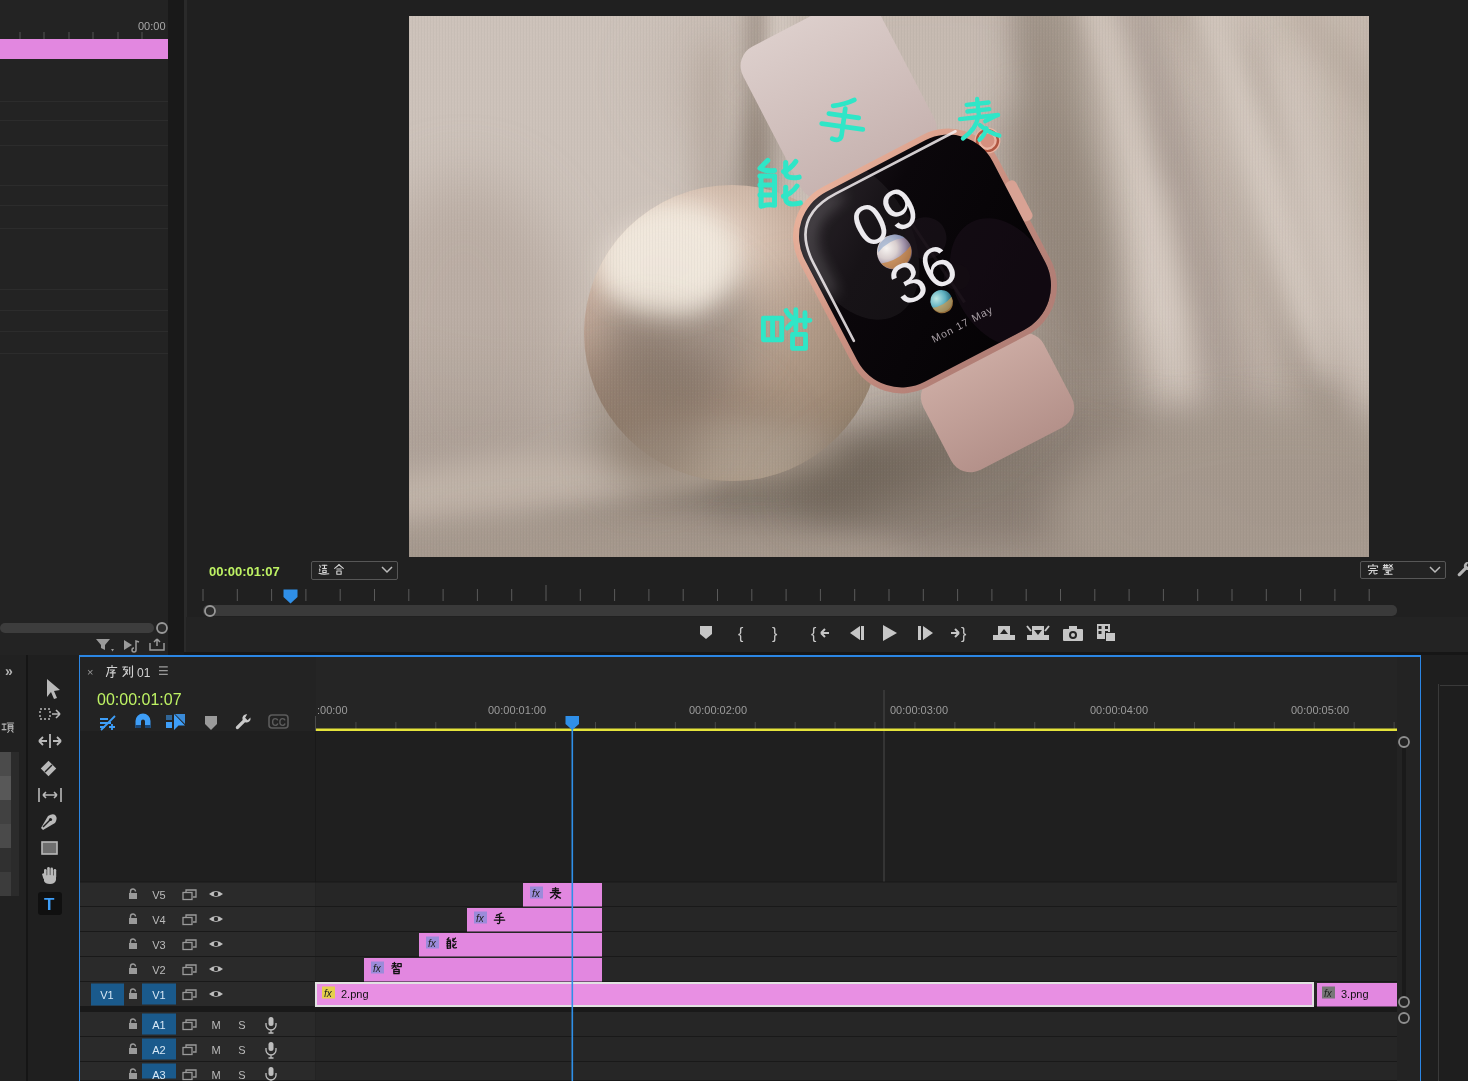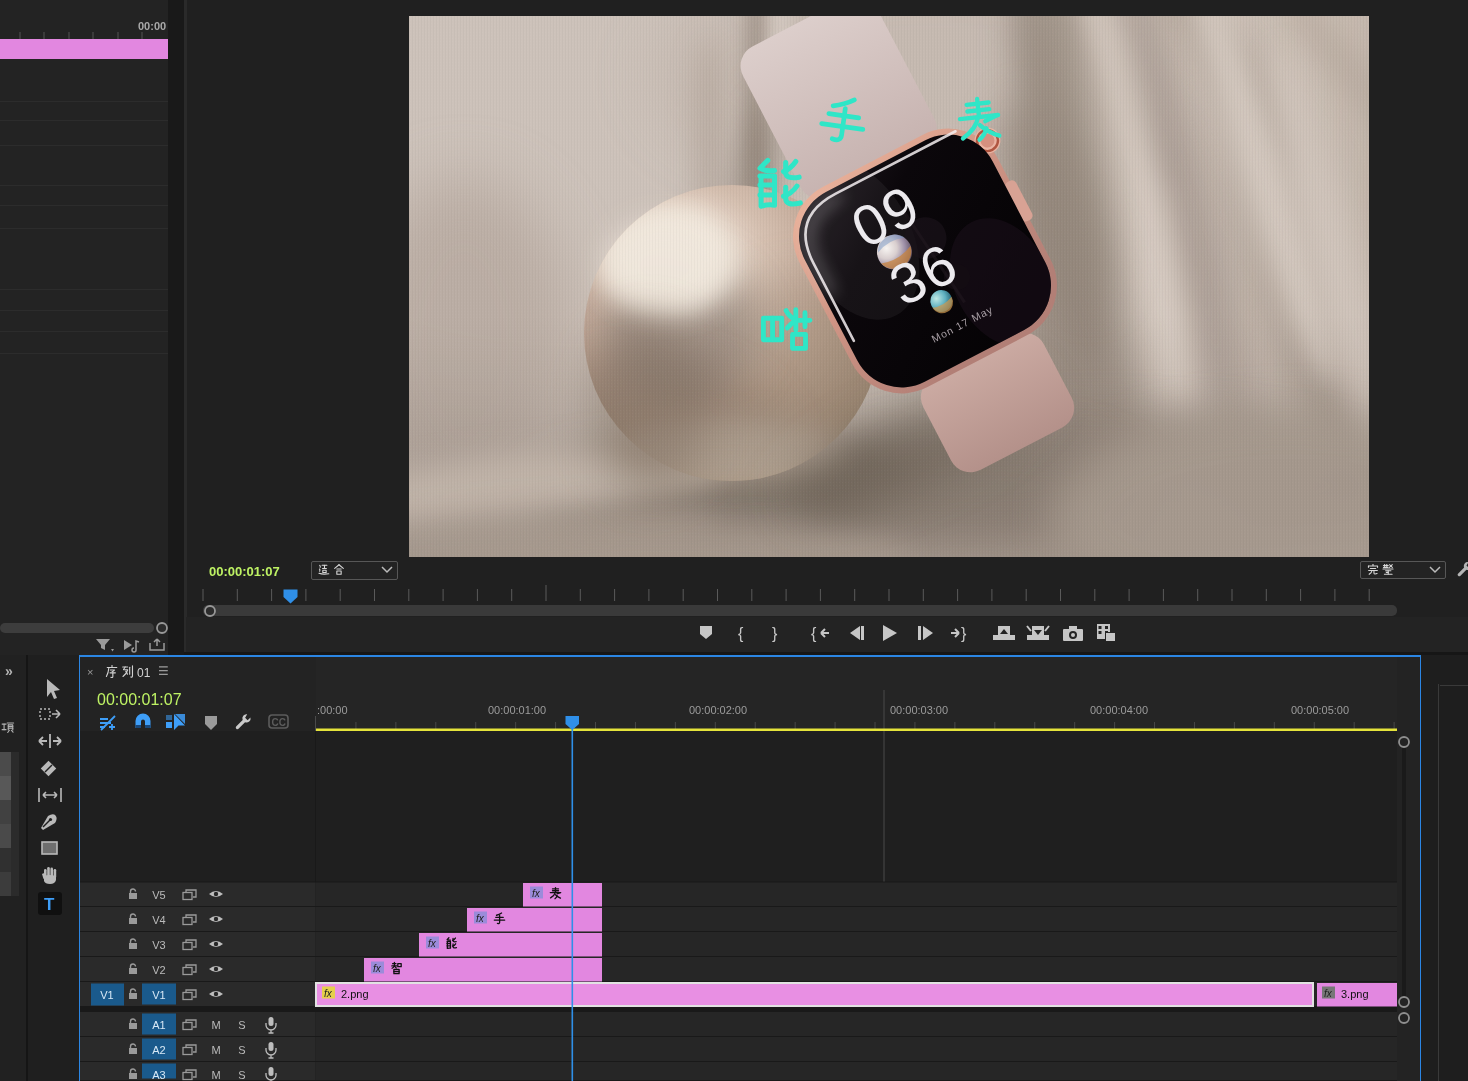--- a/index.html
+++ b/index.html
@@ -393,21 +393,21 @@
       <rect x="8" y="2" width="3" height="3" fill="#242424"></rect>
       <rect x="8" y="7" width="3" height="3" fill="#242424"></rect>
       <rect x="8" y="8" width="10" height="9" fill="#242424"></rect>
       <rect x="9" y="9" width="9" height="8" fill="#c6c6c6"></rect>
     </g>
   </svg>
 
 <div class="abs" style="left:170px;top:652px;width:1298px;height:3px;background:#161616;"></div>
 
 <div class="abs" style="left:0;top:0;width:170px;height:655px;background:#232323;" id="fxpanel"></div>
-<div class="abs" style="left:138px;top:20px;font-size:11px;color:#a8a8a8;font-weight:bold;">00:00</div>
+<div class="abs" style="left:138px;top:20px;font-size:11px;color:#a8a8a8;">00:00</div>
 <svg class="abs" style="left:0;top:30px" width="170" height="10">
   <g stroke="#555" stroke-width="1">
   <line x1="20" y1="2" x2="20" y2="9"></line>
       <line x1="44" y1="2" x2="44" y2="9"></line>
   <line x1="69" y1="2" x2="69" y2="9"></line>
       <line x1="93" y1="2" x2="93" y2="9"></line>
   <line x1="118" y1="2" x2="118" y2="9"></line>
       <line x1="142" y1="2" x2="142" y2="9"></line>
   </g>
 </svg>

